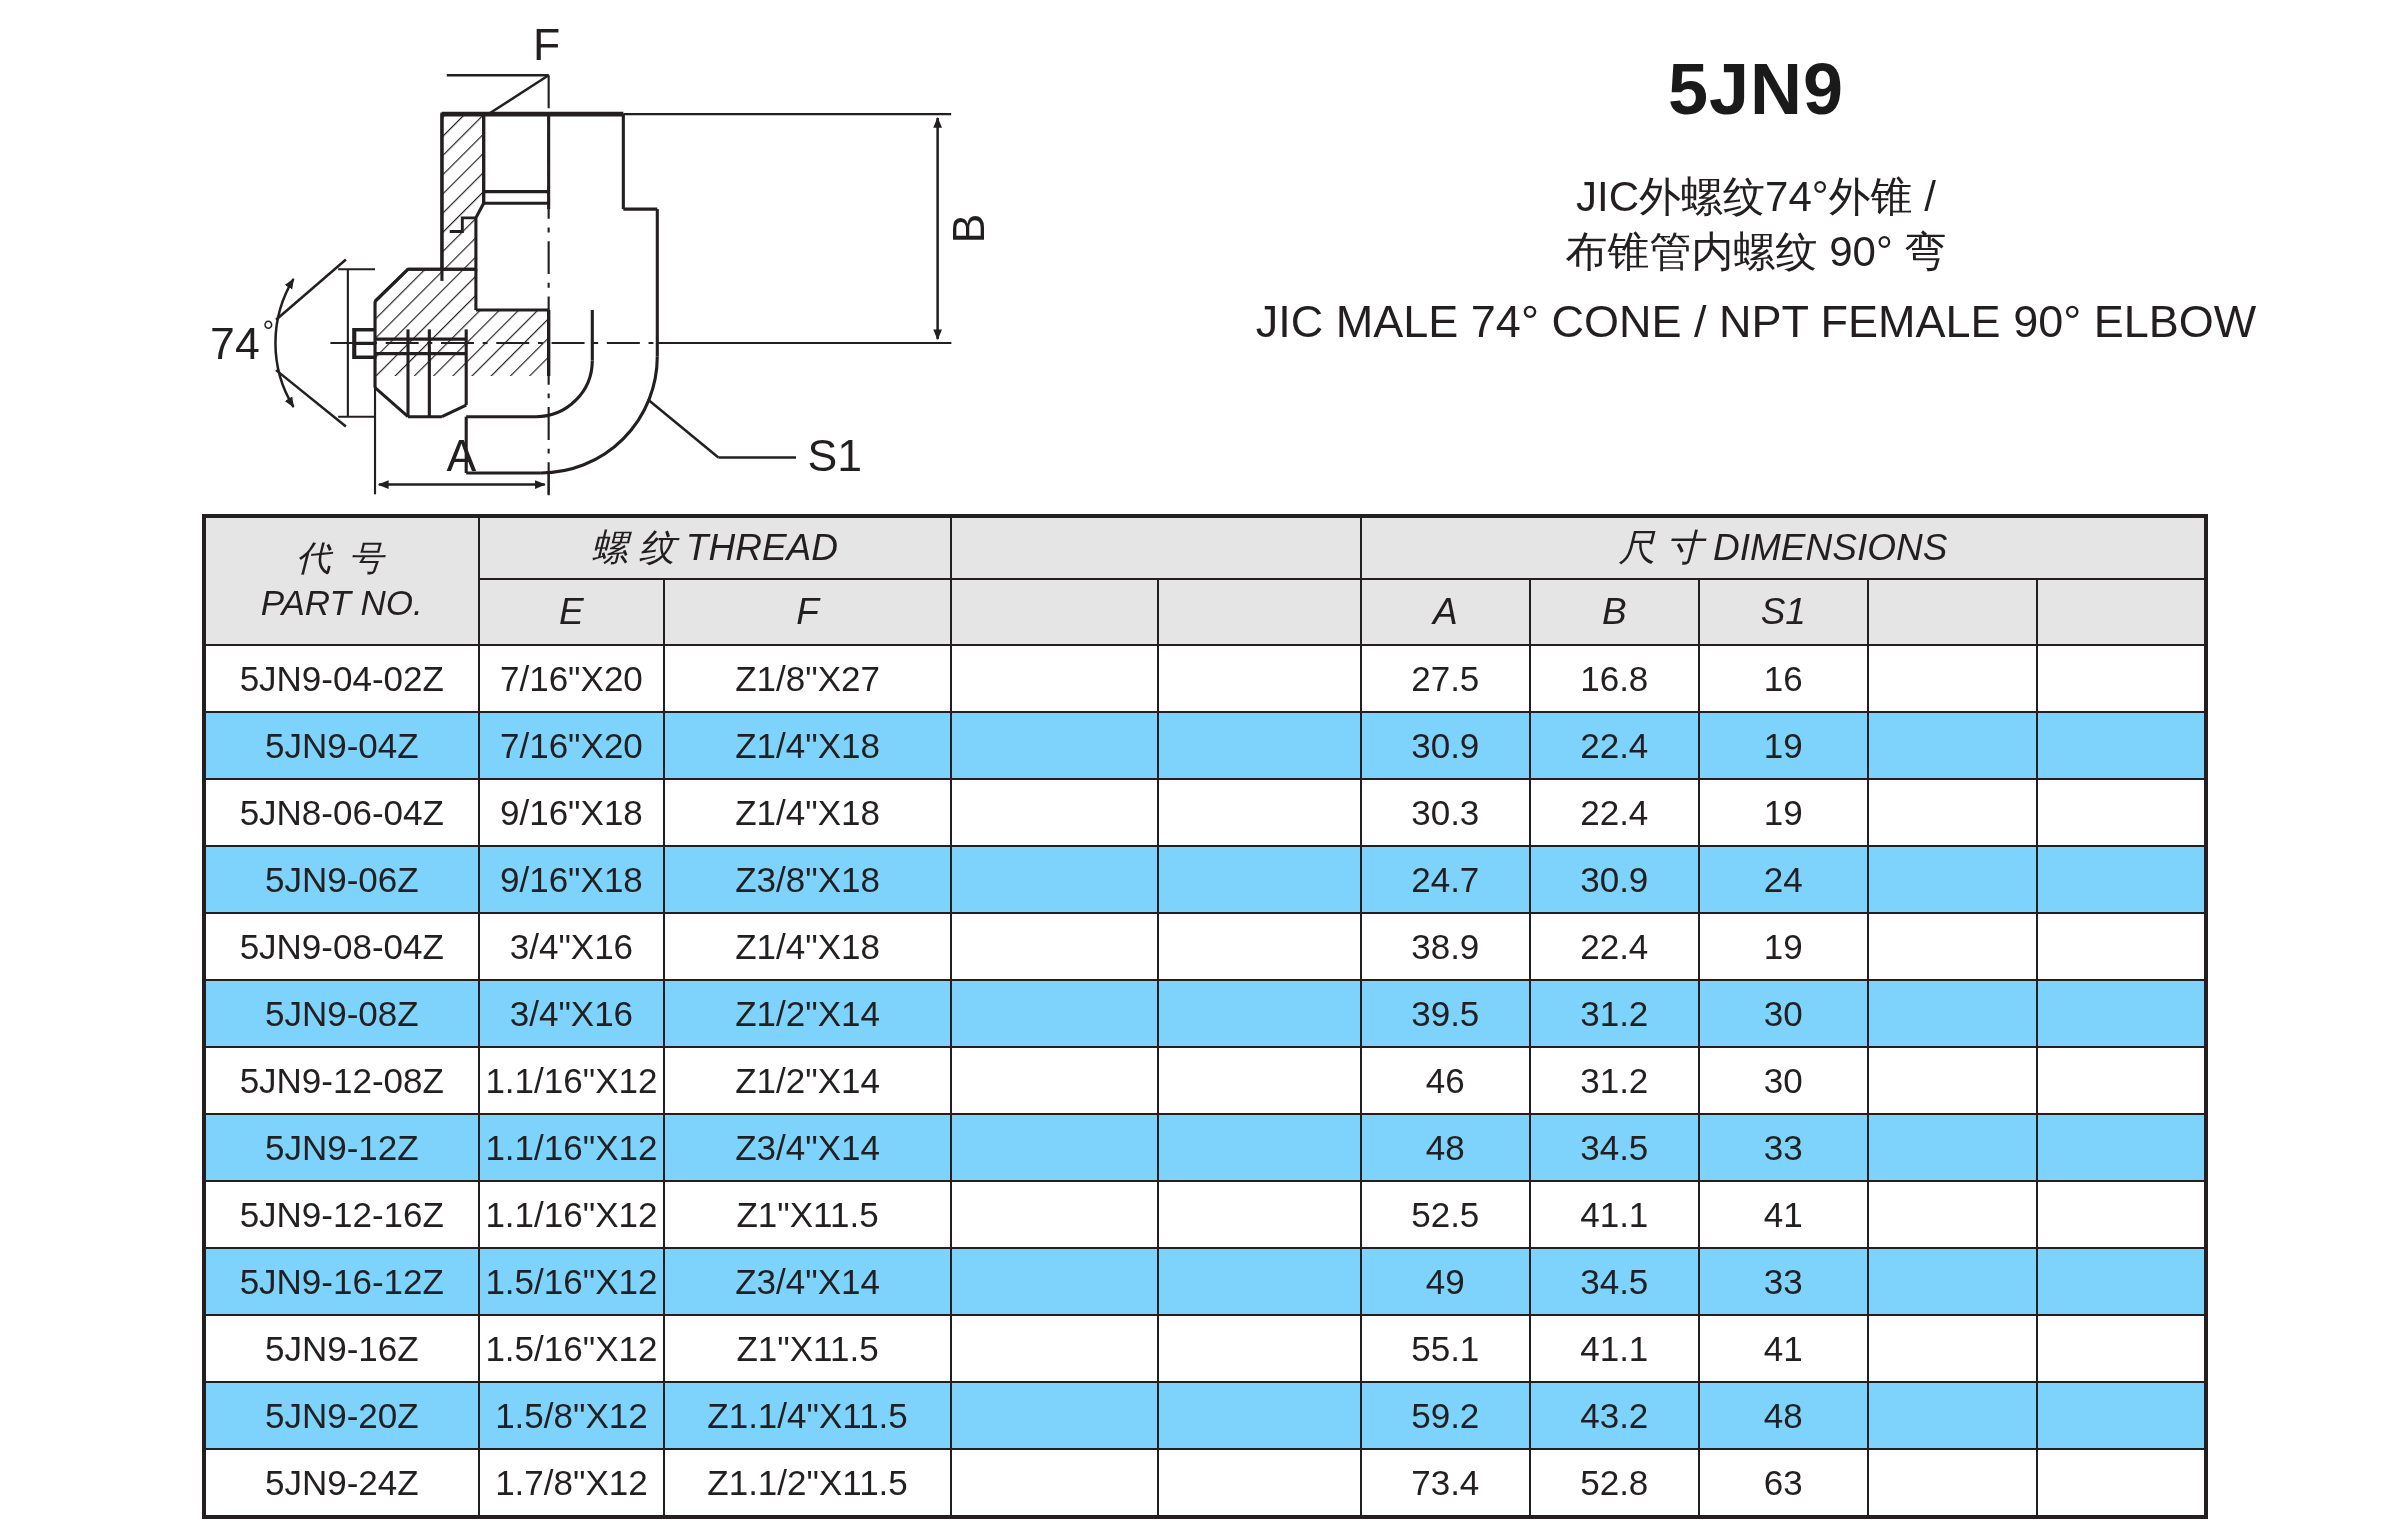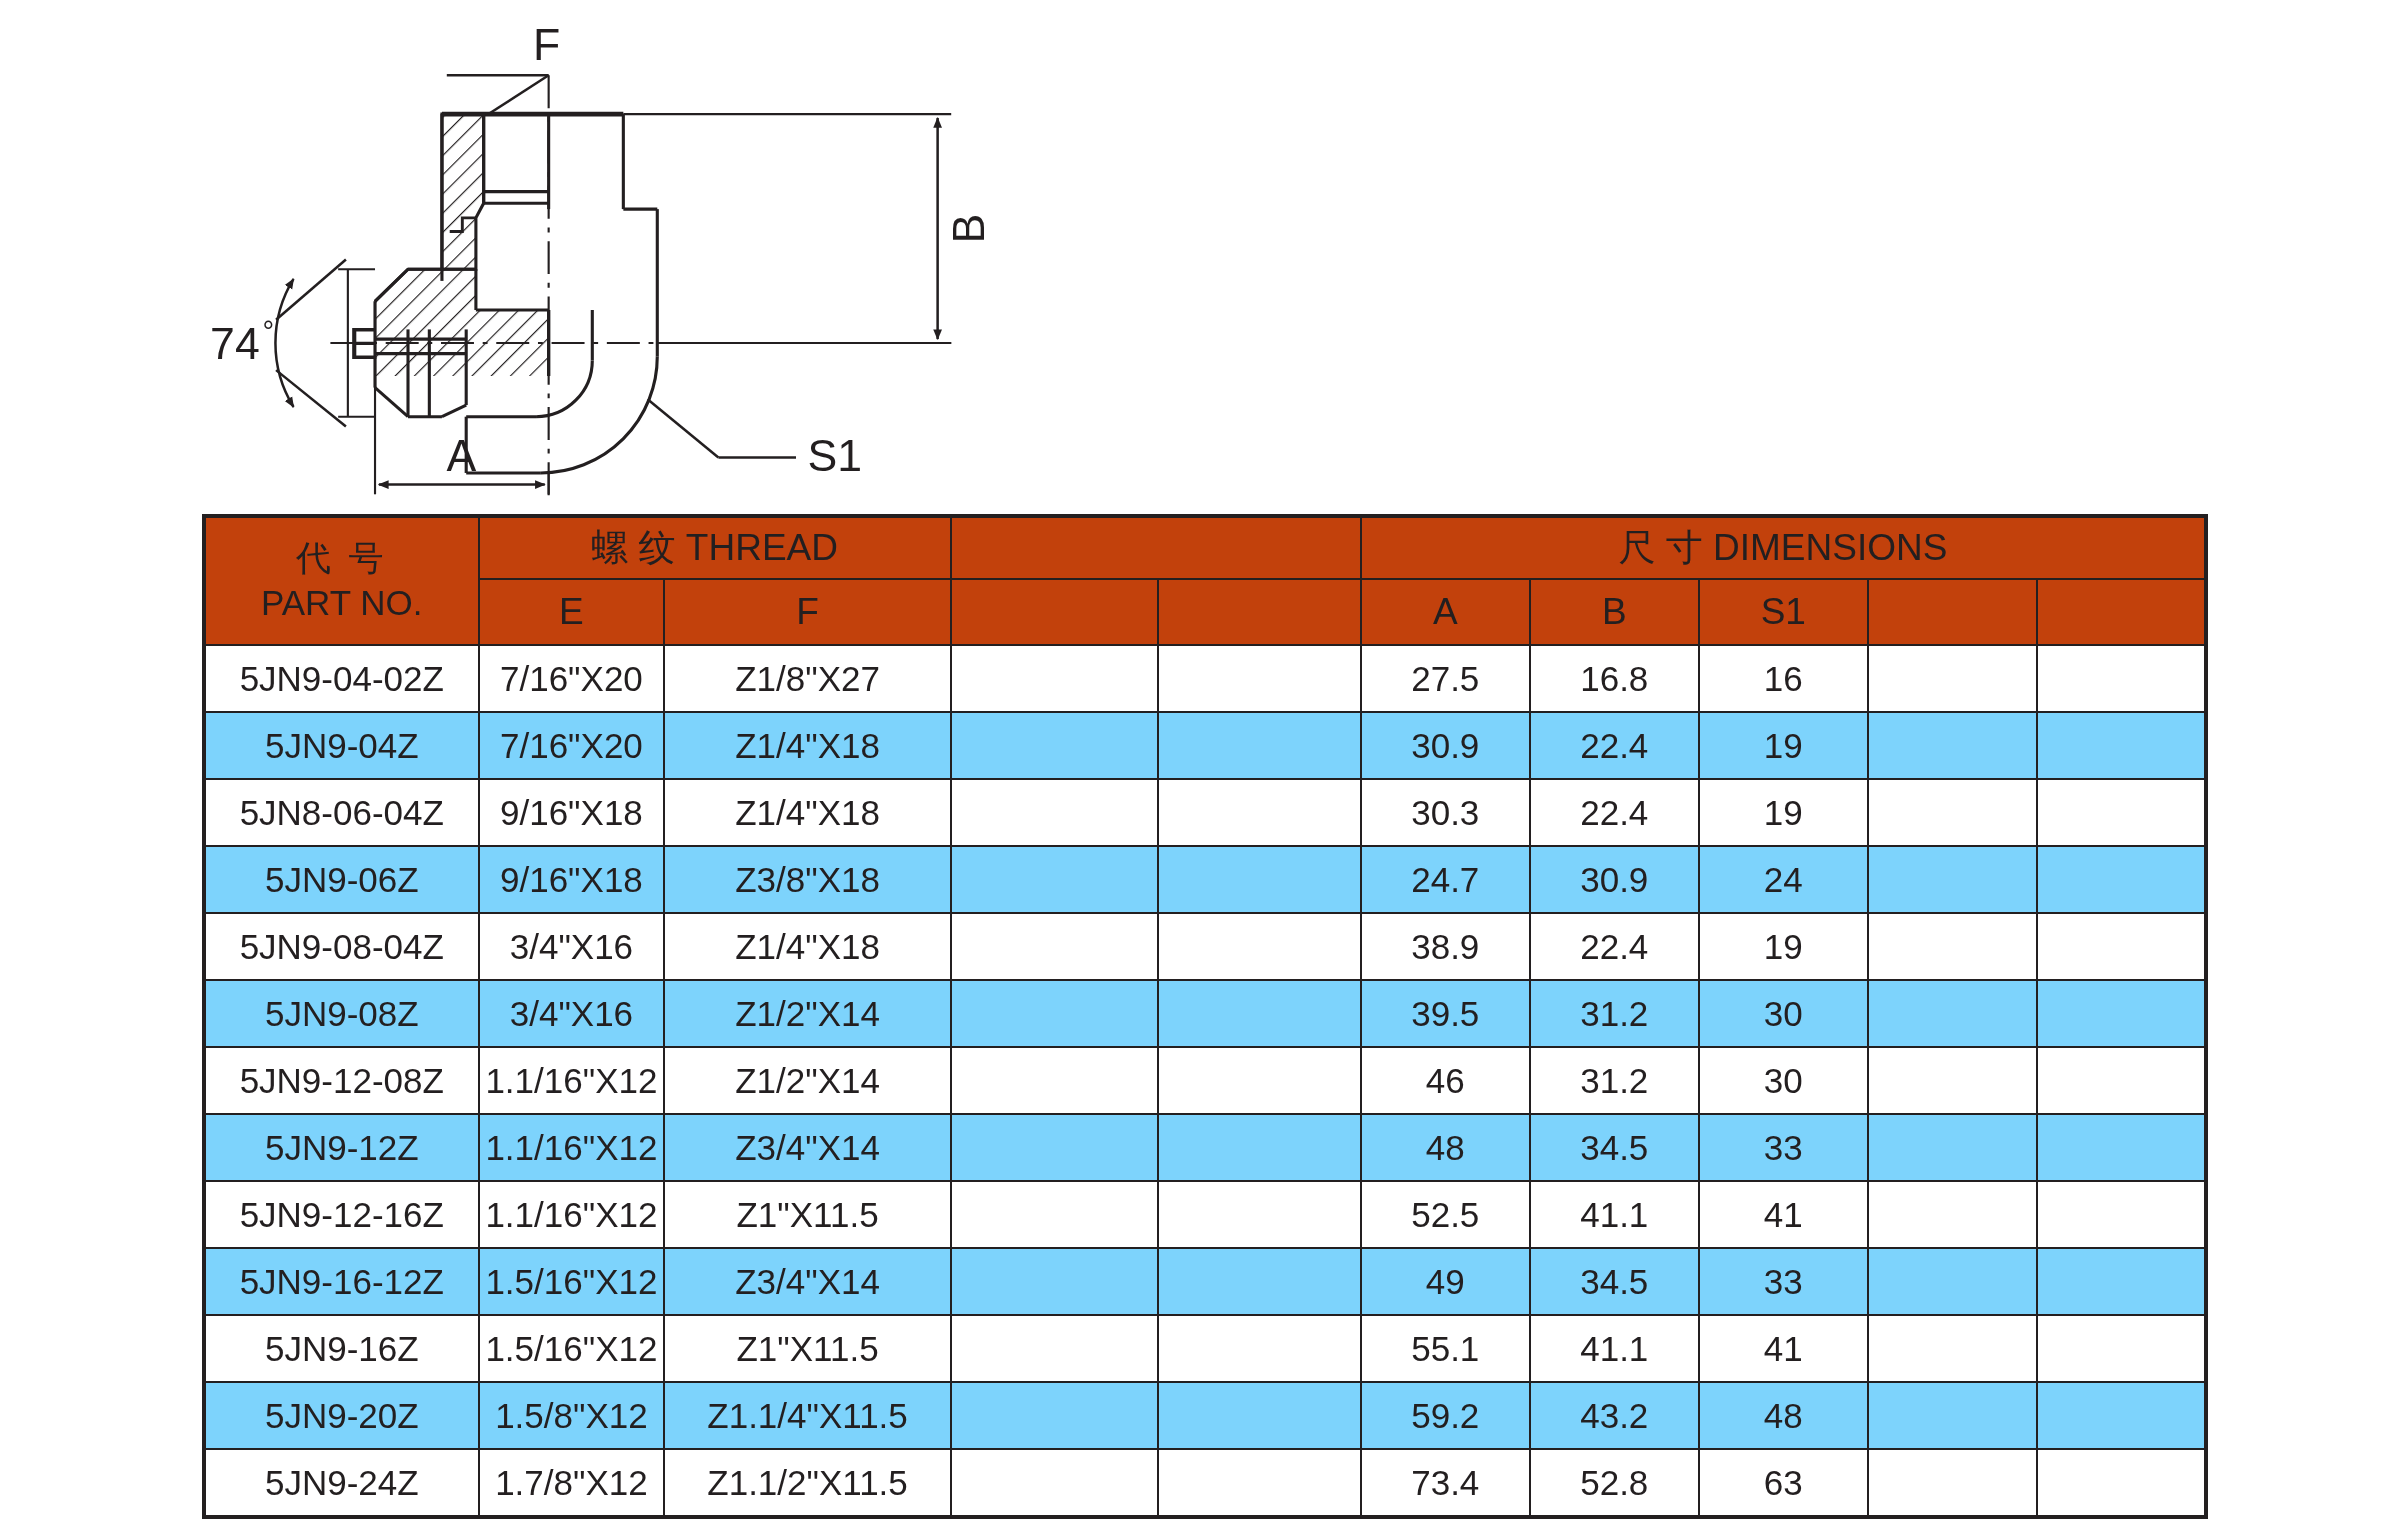--- a/index.html
+++ b/index.html
@@ -83,21 +83,22 @@
     vertical-align: middle;
     font-size: 35px;
     font-weight: normal;
     color: #231f20;
     padding: 0;
     height: 64px;
     overflow: hidden;
     white-space: nowrap;
   }
   table#spec-table thead th {
-    background: #c2410c;
+    background: #e5e5e5;
+    font-style: italic;
   }
   table#spec-table thead th.grp {
     font-size: 37px;
     height: 60px;
   }
   table#spec-table thead th.partno {
     font-size: 35px;
     line-height: 1.28;
     height: 124px;
   }
@@ -223,20 +224,26 @@
 
       <text x="194" y="350" font-family="Liberation Sans, sans-serif" font-size="46" fill="#231f20" text-anchor="middle">E</text>
 
       <text x="680" y="466" font-family="Liberation Sans, sans-serif" font-size="46" fill="#231f20" text-anchor="middle">S1</text>
 
       <text x="36" y="350" font-family="Liberation Sans, sans-serif" font-size="46" fill="#231f20" text-anchor="start">74</text>
       <text x="90" y="332" font-family="Liberation Sans, sans-serif" font-size="30" fill="#231f20" text-anchor="start">°</text>
     </svg>
   </div>
 
+  <div id="header-block">
+    <div id="product-code">5JN9</div>
+    <div class="desc-line cn">JIC外螺纹74°外锥 /</div>
+    <div class="desc-line cn">布锥管内螺纹 90° 弯</div>
+    <div id="desc-en" class="desc-line">JIC MALE 74° CONE / NPT FEMALE 90° ELBOW</div>
+  </div>
 
 </div>
 
 <div id="spec-table-wrap">
   <table id="spec-table">
     <colgroup>
       <col style="width:229px">
       <col style="width:155px">
       <col style="width:239px">
       <col style="width:173px">

